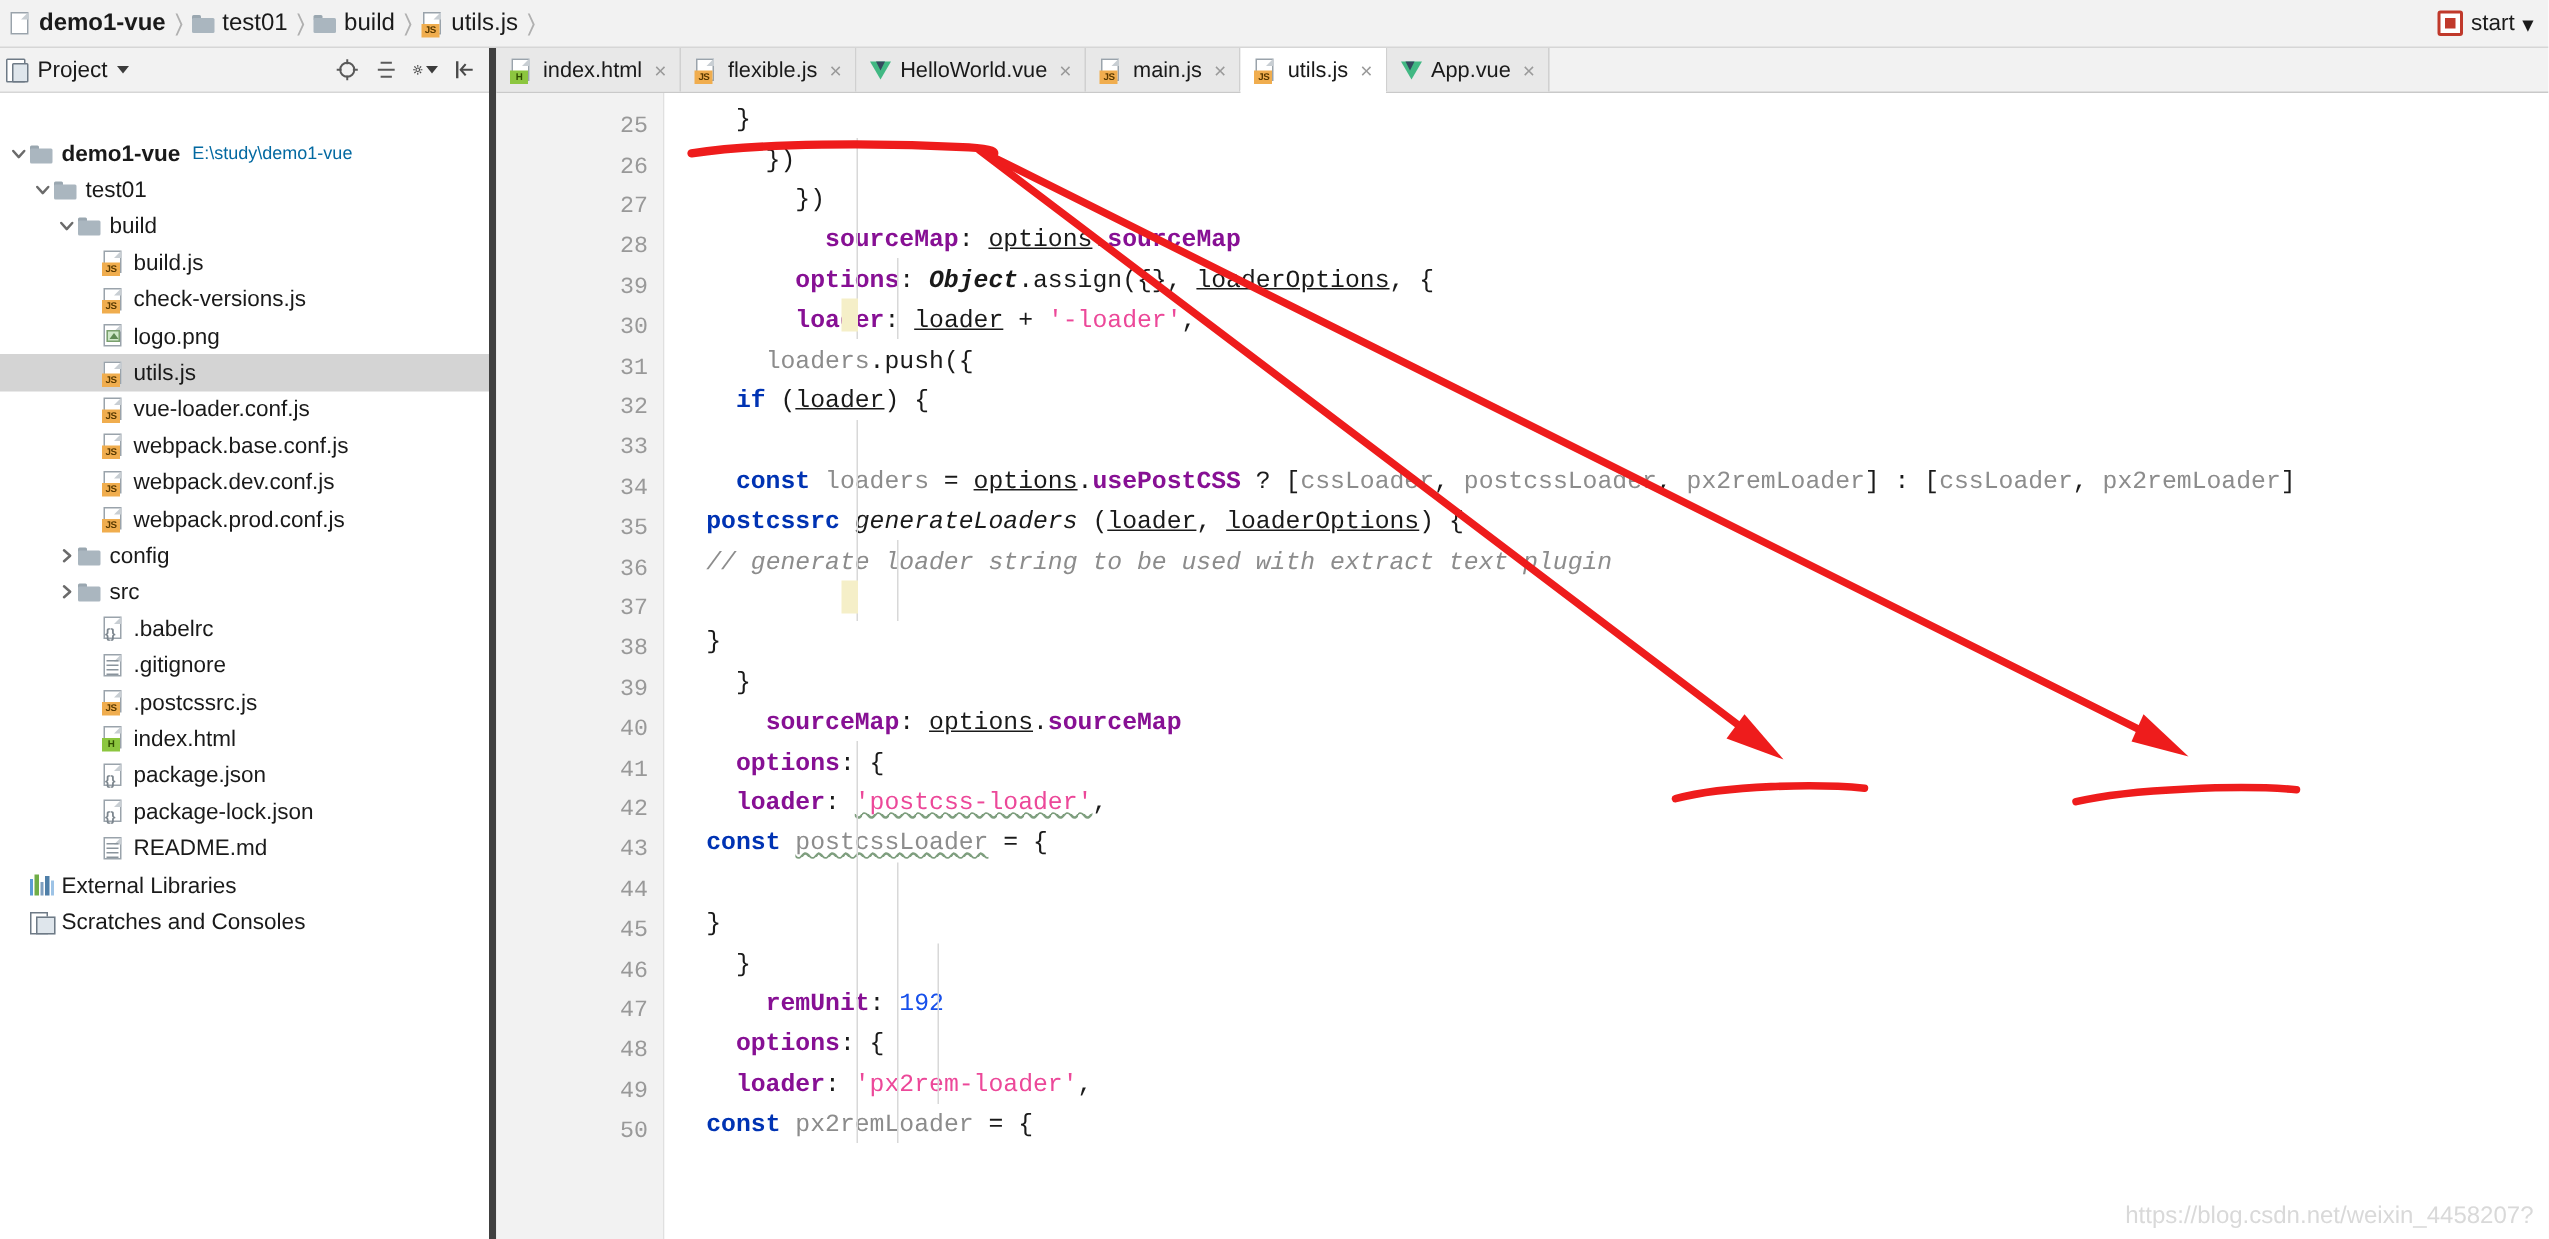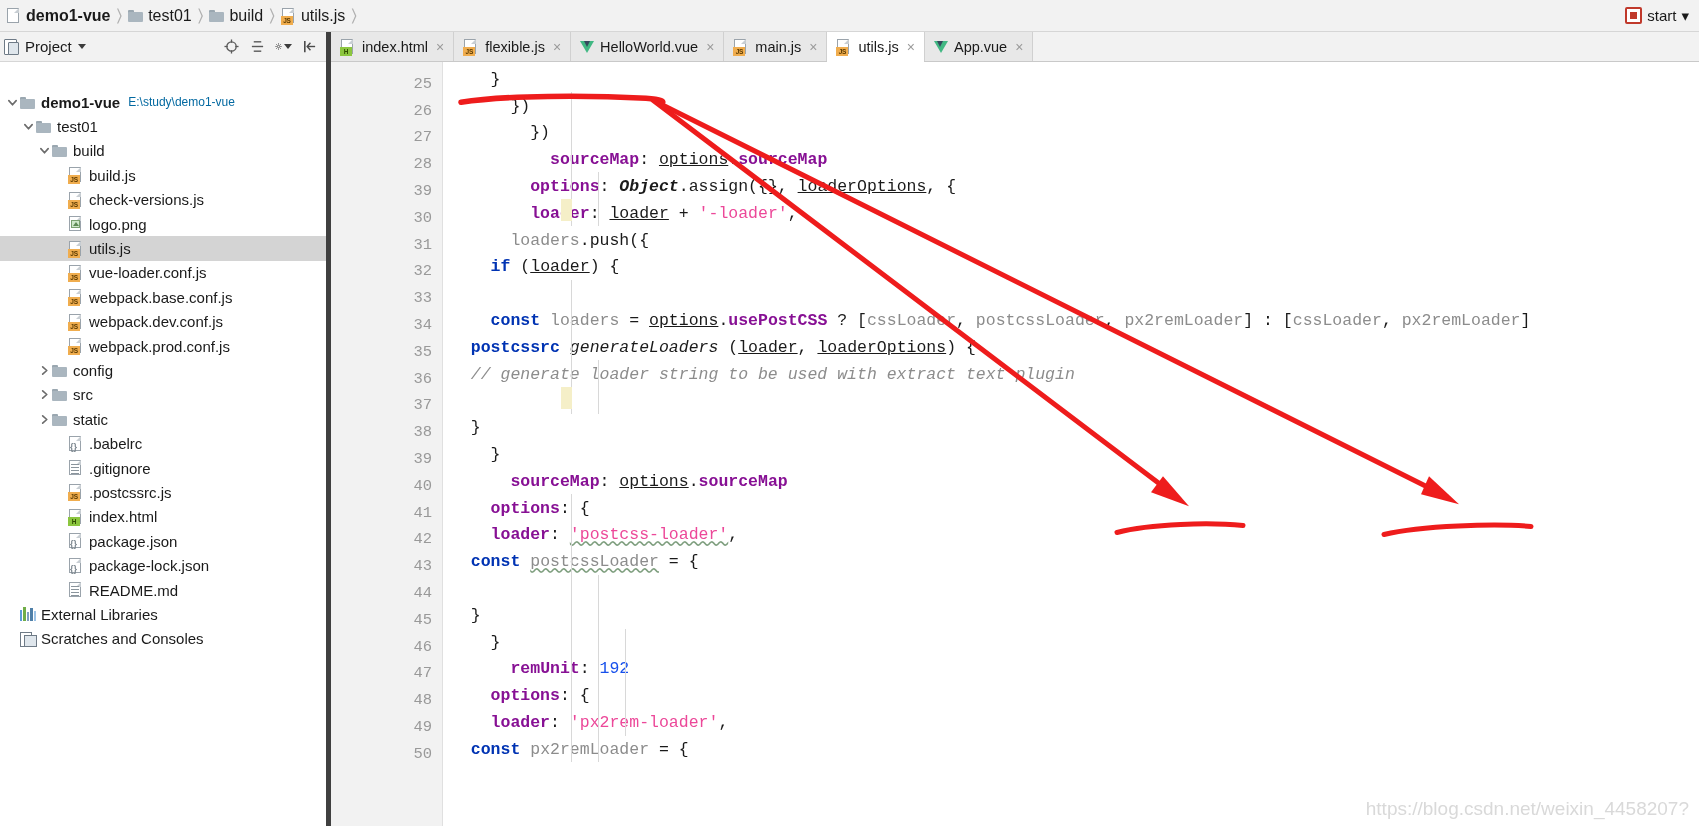--- a/index.html
+++ b/index.html
@@ -142,21 +142,21 @@
   .par{ color:#1a1a1a; text-decoration: underline; } 
   .gl { color:#1a1a1a; font-style:italic; font-weight:bold; } 
   .wavy { text-decoration: underline wavy #7f9f7f; text-decoration-skip-ink:none; }
   .p  { color:#1a1a1a; }
 
   .indent-guide { position:absolute; width:1px; background:#d8d8d8; }
   .caret-hl { position:absolute; background:#f5efc8; }
 
   .watermark {
     position:absolute; right:10px; bottom:6px;
-    font-size: 19px; color:#d9d9d9; font-family:"Liberation Sans", sans-serif;
+    font-size: 16px; color:#d9d9d9; font-family:"Liberation Sans", sans-serif;
   }
   .overlay { position:absolute; left:0; top:0; width:100%; height:100%; pointer-events:none; }
 </style>
 </head>
 <body>
 
 <div class="app">
 
   <div class="crumb-bar">
     <div class="crumb bold">
@@ -379,31 +379,20 @@
           <div class="row">
             <span class="tw"></span>
             <span class="tw"></span>
             <span class="arrow">
               <svg width="11" height="11" viewBox="0 0 12 12">
                 <polyline points="4,2 8.5,6 4,10" fill="none" stroke="#6b6b6b" stroke-width="1.8" stroke-linecap="round" stroke-linejoin="round"></polyline>
               </svg>
             </span>
             <span class="folder"></span>
             <span class="name">src</span>
-          </div>
-          <div class="row">
-            <span class="tw"></span>
-            <span class="tw"></span>
-            <span class="arrow">
-              <svg width="11" height="11" viewBox="0 0 12 12">
-                <polyline points="4,2 8.5,6 4,10" fill="none" stroke="#6b6b6b" stroke-width="1.8" stroke-linecap="round" stroke-linejoin="round"></polyline>
-              </svg>
-            </span>
-            <span class="folder"></span>
-            <span class="name">static</span>
           </div>
           <div class="row">
             <span class="tw"></span>
             <span class="tw"></span>
             <span class="tw"></span>
             <span class="tw"></span>
             <span class="fi">
               <span class="doc"></span>
               <span class="glyph-json">{}</span>
             </span>

